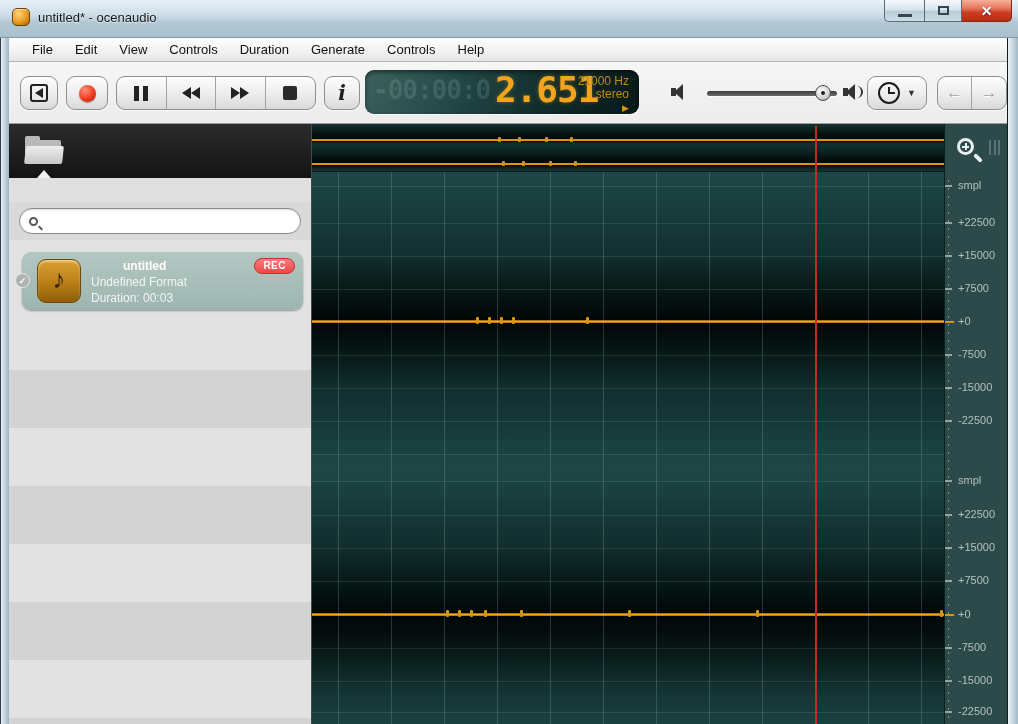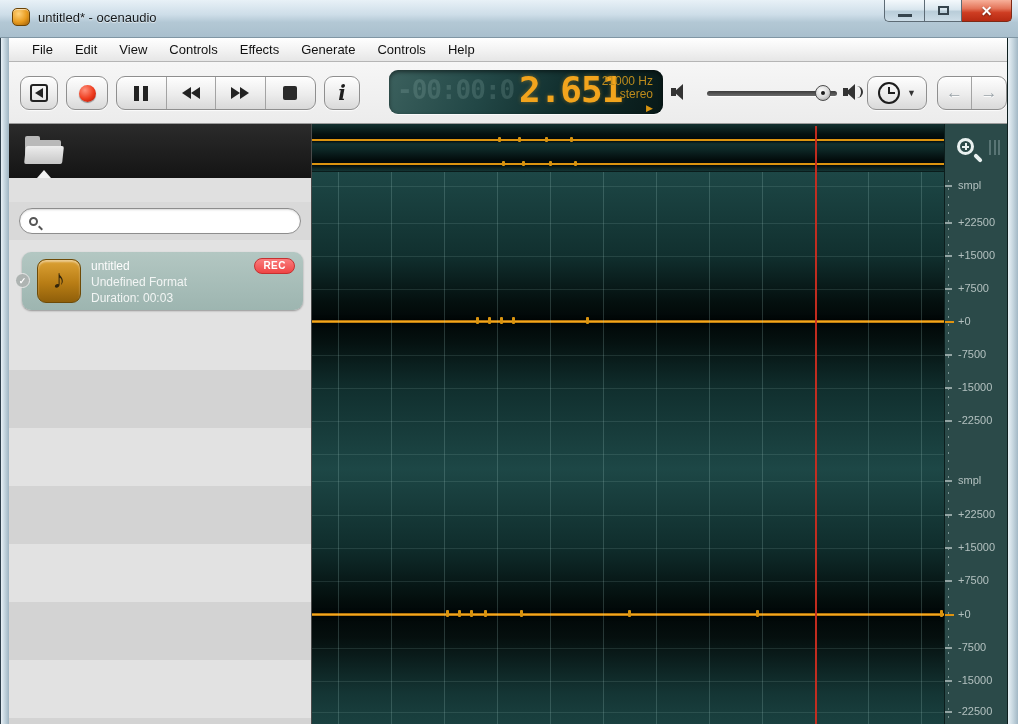--- a/index.html
+++ b/index.html
@@ -55,21 +55,21 @@
   .icon-record{width:17px;height:17px;border-radius:50%;
     background:radial-gradient(circle at 35% 30%,#ff917c,#ee3b1d 55%,#a81104);
     box-shadow:0 1px 1px rgba(0,0,0,.4);}
   .icon-pause{display:flex;gap:4px;}
   .icon-pause i{display:block;width:5px;height:15px;background:#222;}
   .icon-stop{width:14px;height:14px;background:#2a2a2a;border-radius:2px;}
   .icon-info{font-family:"DejaVu Serif",serif;font-style:italic;font-weight:bold;
     font-size:20px;color:#1d1d1d;}
 
   
-  .lcd{position:absolute;left:380px;top:8px;width:274px;height:44px;border-radius:9px;
+  .lcd{position:absolute;left:356px;top:8px;width:274px;height:44px;border-radius:9px;
     background:linear-gradient(115deg,#3c615e 0%,#224746 35%,#102d2c 65%,#081817 100%);
     box-shadow:inset 0 2px 4px rgba(0,0,0,.5), 0 1px 0 rgba(255,255,255,.7);
     overflow:hidden;font-family:"DejaVu Sans Mono",monospace;}
   .lcd-dim{position:absolute;left:8px;top:5px;font-size:26px;font-weight:bold;
     color:rgba(170,205,200,.18);letter-spacing:-1px;}
   .lcd-bright{position:absolute;left:130px;top:-1px;font-size:36px;font-weight:bold;
     color:#f2a41d;letter-spacing:-1px;text-shadow:0 0 4px rgba(242,164,29,.4);}
   .lcd-units{position:absolute;left:0;bottom:3px;width:100%;height:11px;
     font-size:9px;font-weight:bold;color:#b97f14;letter-spacing:2px;}
   .lcd-units span{position:absolute;top:0;}
@@ -139,21 +139,21 @@
     box-shadow:0 1px 2px rgba(0,0,0,.35);}
   .check-badge{position:absolute;left:-7px;top:21px;width:15px;height:15px;border-radius:50%;
     background:#aeb4b2;border:1px solid #e9e9e9;color:#fff;font-size:9px;font-weight:bold;
     display:flex;align-items:center;justify-content:center;}
   .music-icon{position:absolute;left:15px;top:7px;width:44px;height:44px;border-radius:9px;
     background:linear-gradient(180deg,#dda235 0%,#b87d15 55%,#8f5f0a 100%);
     border:1px solid #6e4a06;box-shadow:inset 0 2px 2px rgba(255,255,255,.45);
     display:flex;align-items:center;justify-content:center;}
   .music-note{font-size:26px;color:#32250c;margin-top:-3px;}
   .file-texts{position:absolute;left:69px;top:6px;color:#fdfdfd;font-size:12px;line-height:16px;}
-  .file-name{font-weight:normal;}
+  .file-name{font-weight:bold;margin-left:32px;}
   .file-sub{color:#f2f5f4;}
   .rec-badge{position:absolute;right:8px;top:6px;padding:1px 8px 2px;border-radius:9px;
     background:linear-gradient(180deg,#fa7d7d 0%,#ef4545 100%);border:1px solid #c53030;
     color:#fff;font-size:10px;font-weight:bold;letter-spacing:.5px;}
 
   
   .wave-area{position:absolute;left:312px;top:124px;width:632px;height:600px;background:#0c2120;overflow:hidden;}
   .overview{position:absolute;left:0;top:0;width:100%;height:48px;
     background:linear-gradient(180deg,#133130 0%,#04100f 22%,#030c0c 33%,#123130 42%,#0d2625 55%,#030c0c 76%,#040f0e 86%,#143433 100%);
     border-bottom:1px solid #0a1c1b;}
@@ -209,21 +209,21 @@
         <span>✕</span>
       </div>
     </div>
   </div>
 
   <div class="menubar">
       <div class="menu-item">File</div>
       <div class="menu-item">Edit</div>
       <div class="menu-item">View</div>
       <div class="menu-item">Controls</div>
-      <div class="menu-item">Effects</div>
+      <div class="menu-item">Duration</div>
       <div class="menu-item">Generate</div>
       <div class="menu-item">Controls</div>
       <div class="menu-item">Help</div>
     </div>
 
   <div class="toolbar">
     <div class="tbtn" style="left:11px;width:38px;">
       <div class="icon-skip-box">
           <div class="tri-left"></div>
         </div>

